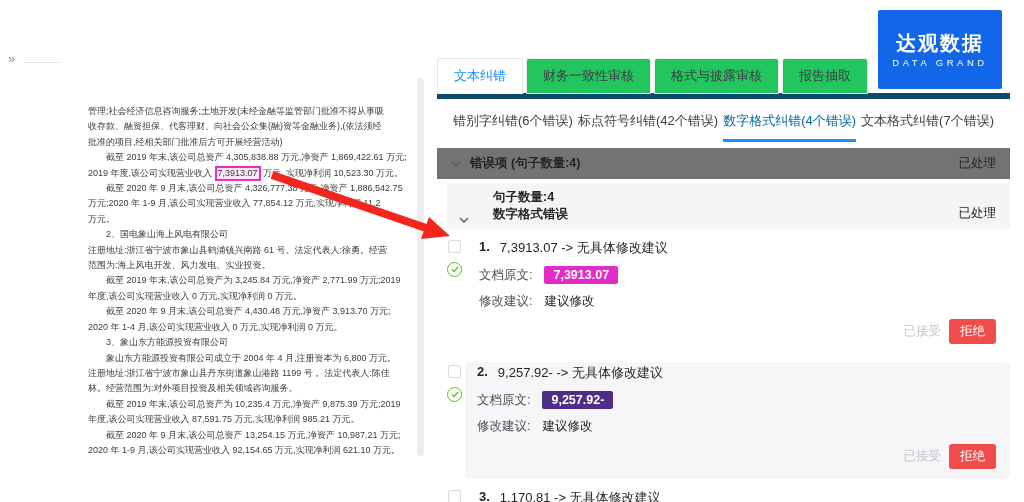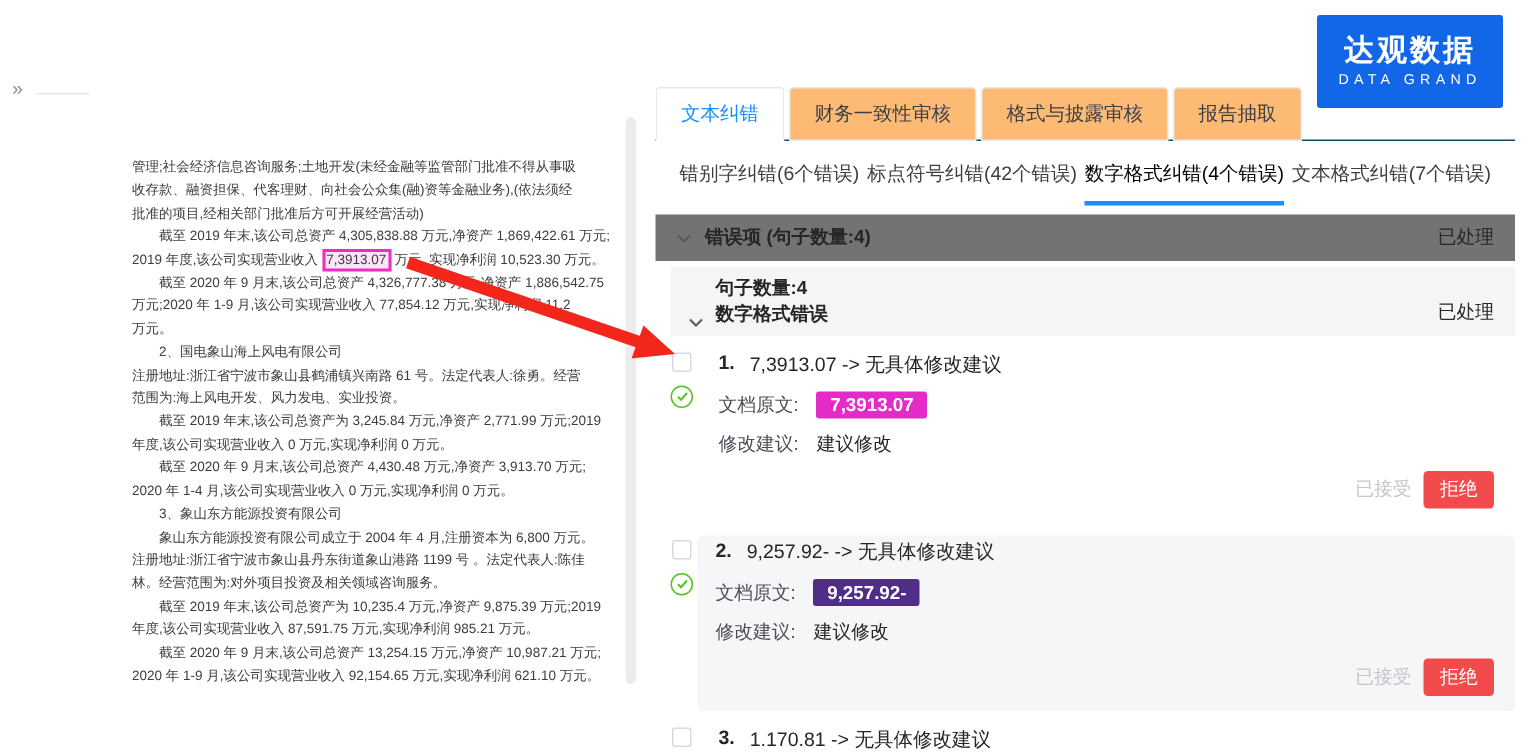--- a/index.html
+++ b/index.html
@@ -1,53 +1,53 @@
 <!DOCTYPE html>
 <html><head>
 <meta charset="utf-8">
 <style>
   *{margin:0;padding:0;box-sizing:border-box}
   html,body{width:1024px;height:502px;overflow:hidden;background:#fff;
     font-family:"Liberation Sans",sans-serif;}
   .stage{position:relative;width:1024px;height:502px;background:#fff;}
 
   
-  .logo{position:absolute;left:878px;top:10px;width:124px;height:62px;background:#1267E8;
+  .logo{position:absolute;left:878px;top:10px;width:124px;height:79px;background:#1267E8;
     border-radius:2px;display:flex;flex-direction:column;align-items:center;justify-content:center;gap:3px}
   .logo-cn{color:#fff;font-size:20px;font-weight:bold;letter-spacing:2px;line-height:22px}
   .logo-en{color:#fff;font-size:9.5px;font-weight:normal;letter-spacing:3.5px}
 
   
   .collapse{position:absolute;left:8px;top:52px;color:#8c9096;font-size:13px;cursor:pointer;line-height:14px}
   .doc-topline{position:absolute;left:24px;top:62px;width:36px;height:1px;background:#E9E9E9}
   .doc-page{position:absolute;left:88px;top:104px;width:330px;
     font-family:Liberation Sans, sans-serif;font-size:9px;line-height:15.4px;color:#3c3c3c}
   .doc-line{white-space:nowrap;overflow:visible}
   .doc-hl{display:inline-block;border:2px solid #EE2BC4;background:rgba(238,43,196,.13);
     padding:0 1px;margin:-2px 0;line-height:11px}
   .doc-scrollbar{position:absolute;left:417px;top:78px;width:7px;height:378px;background:#ECECEC;border-radius:4px;cursor:pointer}
 
   
   .panel{position:absolute;left:437px;top:58px;width:573px}
-  .tabbar{display:flex;gap:3px;border-bottom:1px solid #0c4a6e;}
-  .tab{padding:8px 16px;font-size:13px;color:#3c3f44;background:#fdba74;border:1px solid #E8E8E8;
+  .tabbar{display:flex;gap:3px;border-bottom:6px solid #0c4a6e;}
+  .tab{padding:8px 16px;font-size:13px;color:#3c3f44;background:#22c55e;border:1px solid #E8E8E8;
     border-radius:3px 3px 0 0;cursor:pointer;margin-bottom:-1px}
   .tab.active{background:#fff;color:#1890FF;border-bottom-color:#fff}
   .subtabs{display:flex;justify-content:space-between;padding:13px 16px 0;font-size:13px;color:#3c3f44}
   .subtab{padding-bottom:9px;border-bottom:3px solid transparent;cursor:pointer;white-space:nowrap}
-  .subtab.active{color:#000000;border-bottom-color:#1890FF}
+  .subtab.active{color:#0369a1;border-bottom-color:#1890FF}
 
   .group-header{margin-top:6px;height:31px;background:#737373;display:flex;align-items:center;
     padding:0 14px;gap:9px;cursor:pointer}
   .group-title{font-weight:bold;font-size:12.5px;color:#262626}
   .status{margin-left:auto;font-size:12.5px;color:#262626}
   .chev{flex:0 0 auto;display:block}
 
   .subgroup{margin:4px 0 0 10px;background:#F4F5F6;display:flex;align-items:flex-end;
-    padding:6px 14px 6px 12px;gap:8px;cursor:pointer}
+    padding:6px 14px 6px 12px;gap:24px;cursor:pointer}
   .subgroup-lines div{font-weight:bold;font-size:12.5px;color:#262626;line-height:17px}
   .subgroup .status{align-self:flex-end;margin-bottom:1px}
 
   .items{margin-left:10px}
   .item{display:flex;margin-top:8px}
   .gutter{width:30px;padding-top:3px;display:flex;flex-direction:column;align-items:flex-start;gap:9px}
   .checkbox{width:13px;height:13px;border:1px solid #D6D9DE;border-radius:2px;background:#fff;margin-left:1px;cursor:pointer}
   .check-circle{width:15px;height:15px;border-radius:50%;border:1px solid #52C41A;display:flex;
     align-items:center;justify-content:center;cursor:pointer}
   .card{flex:1;padding:2px 14px 10px 2px;border-radius:4px}

